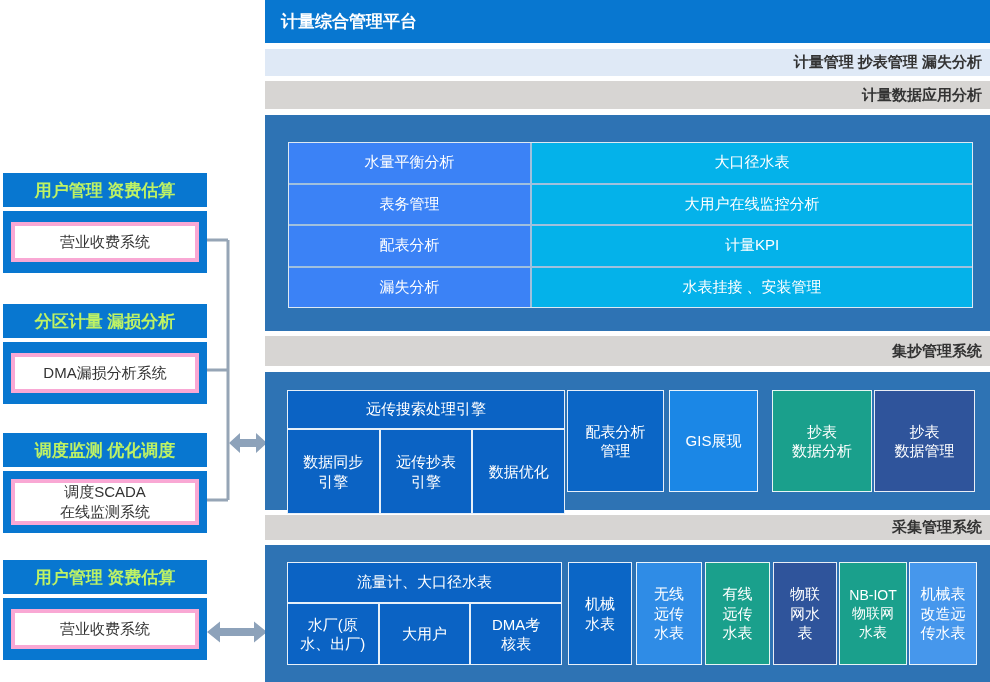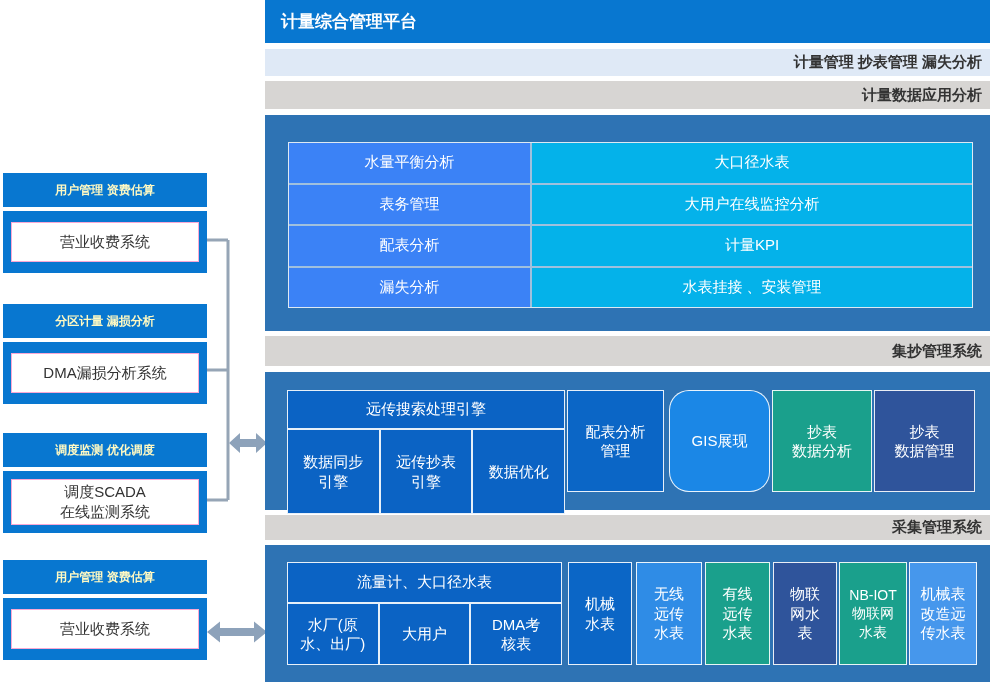--- a/index.html
+++ b/index.html
@@ -46,25 +46,25 @@
 
   .bg-deepblue { background:#0b66c6; }
   .bg-midblue  { background:#1b87e6; }
   .bg-lightblue{ background:#2f8ce6; }
   .bg-lighterblue{ background:#4697ec; }
   .bg-teal     { background:#1aa08c; }
   .bg-navy     { background:#2f549b; }
 
   
   .card { position:absolute; left:3px; width:204px; }
-  .card-header { height:34px; background:#0877d0; color:#fef9c3; font-size:12px; font-weight:bold;
+  .card-header { height:34px; background:#0877d0; color:#bef264; font-size:17px; font-weight:bold;
     display:flex; align-items:center; justify-content:center; }
   .card-body { margin-top:4px; height:62px; background:#0877d0;
     display:flex; align-items:center; justify-content:center; }
-  .card-box { width:188px; background:#fff; border:1px solid #f9a8d4; color:#333;
+  .card-box { width:188px; background:#fff; border:4px solid #f9a8d4; color:#333;
     font-size:15px; display:flex; align-items:center; justify-content:center;
     text-align:center; white-space:pre-line; line-height:1.35; }
   .box-h40 { height:40px; } .box-h46 { height:46px; }
 
   
   .overlay { position:absolute; left:0; top:0; pointer-events:none; }
 </style>
 </head>
 <body>
 
@@ -112,21 +112,21 @@
       <div class="group-cells">
         <div class="group-cell">数据同步
 引擎</div>
         <div class="group-cell">远传抄表
 引擎</div>
         <div class="group-cell">数据优化</div>
       </div>
     </div>
     <div class="cell bg-deepblue" style="left:302px; top:18px; width:97px;  height:102px;">配表分析
 管理</div>
-    <div class="cell bg-midblue" style="left:404px; top:18px; width:101px; height:102px;border-radius:20px;">GIS展现</div>
+    <div class="cell bg-midblue" style="left:404px; top:18px; width:89px; height:102px;">GIS展现</div>
     <div class="cell bg-teal" style="left:507px; top:18px; width:100px; height:102px;">抄表
 数据分析</div>
     <div class="cell bg-navy" style="left:609px; top:18px; width:101px; height:102px;">抄表
 数据管理</div>
   </div>
 
   <div class="bar bar-gray3">
     <span>采集管理系统</span>
   </div>
 

